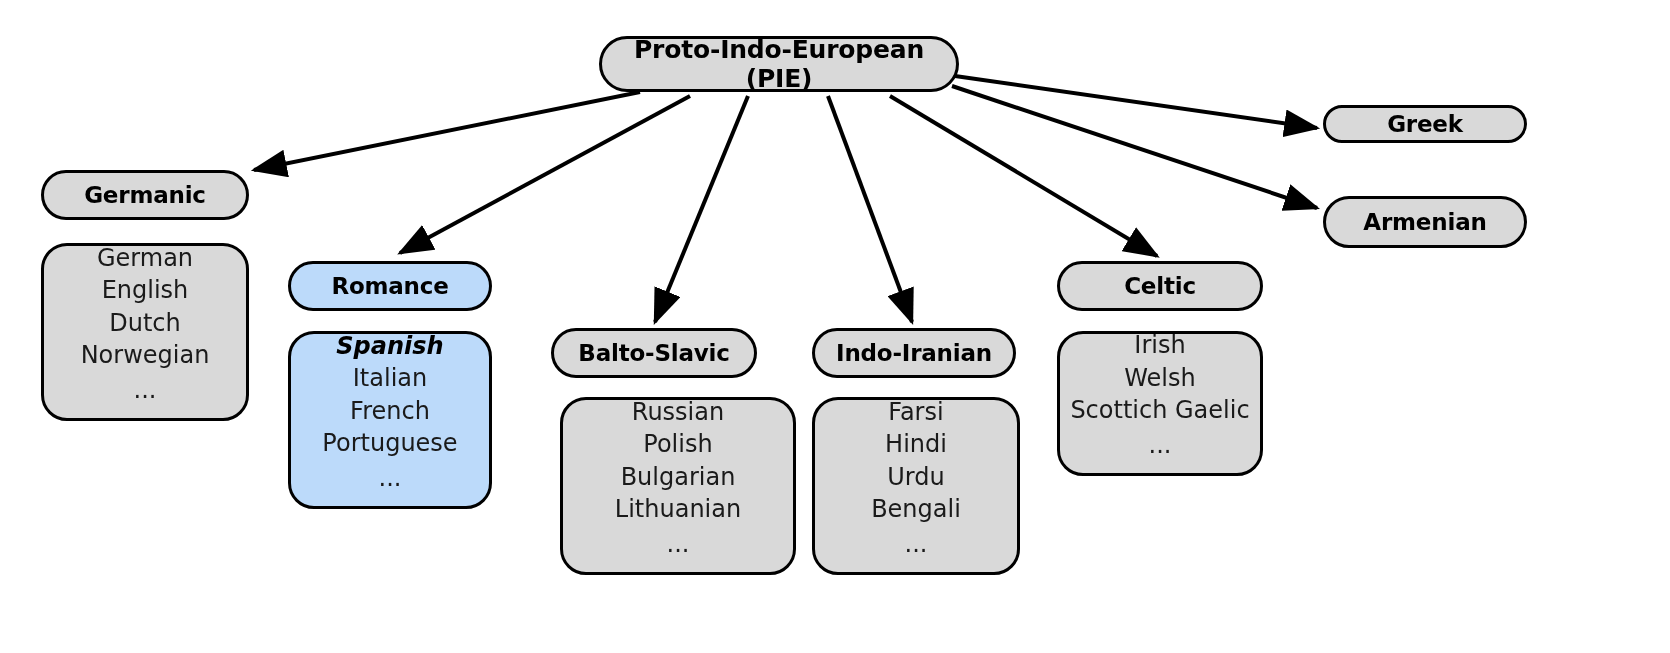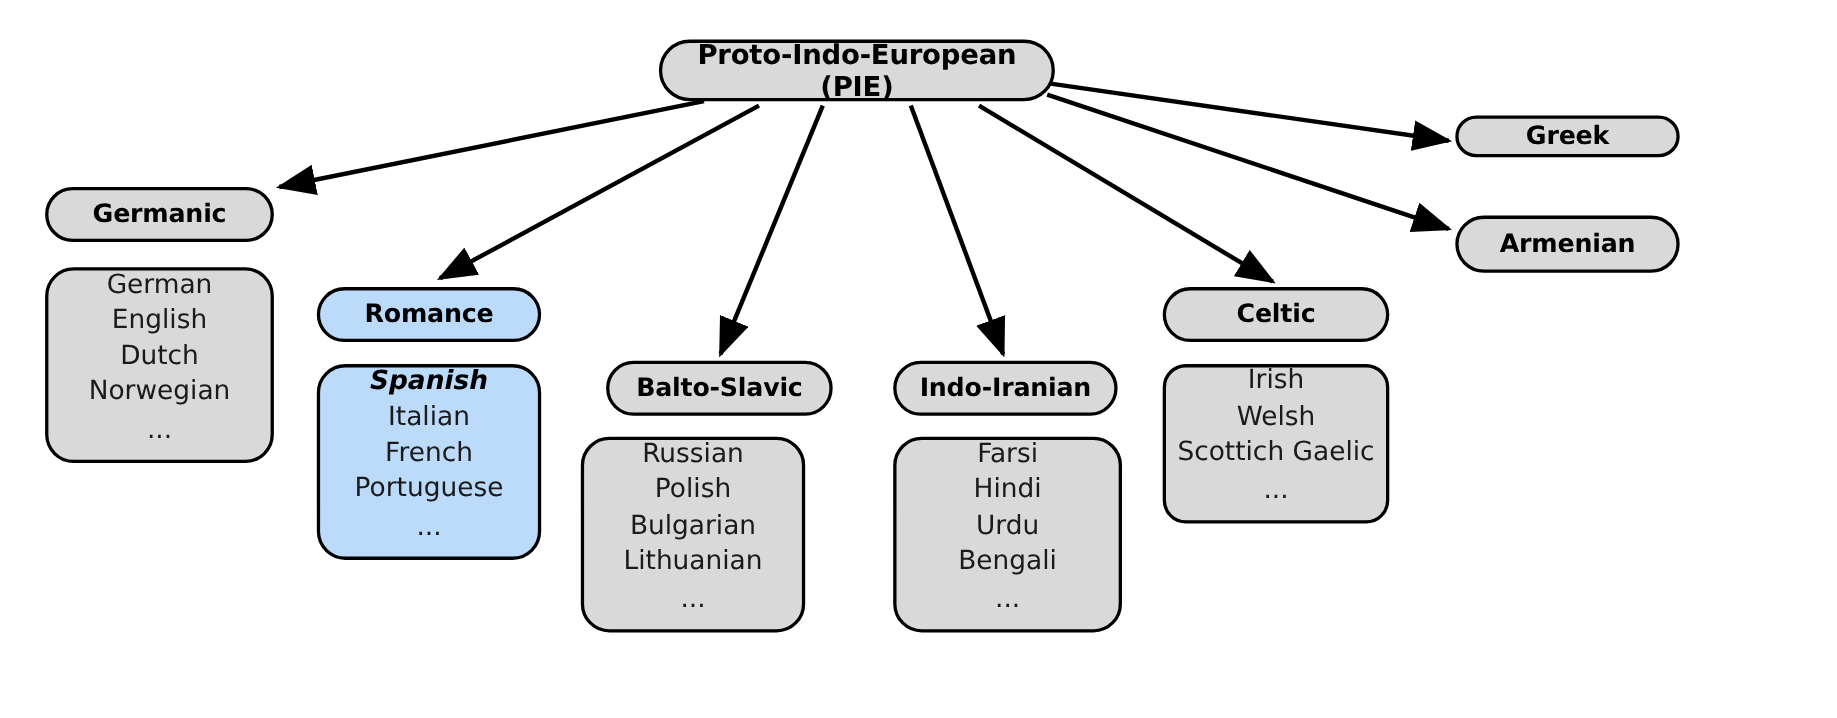--- a/index.html
+++ b/index.html
@@ -132,21 +132,21 @@
     <span class="lang bold">Spanish</span>
     <span class="lang">Italian</span>
     <span class="lang">French</span>
     <span class="lang">Portuguese</span>
     <span class="lang ellipsis">...</span>
   </div>
 
   <div class="node node-header fill-gray" style="left:551px; top:328px; width:206px; height:50px;">
     <span>Balto-Slavic</span>
   </div>
-  <div class="node node-list fill-gray" style="left:528px; top:397px; width:204px; height:178px;">
+  <div class="node node-list fill-gray" style="left:560px; top:397px; width:236px; height:178px;">
     <span class="lang">Russian</span>
     <span class="lang">Polish</span>
     <span class="lang">Bulgarian</span>
     <span class="lang">Lithuanian</span>
     <span class="lang ellipsis">...</span>
   </div>
 
   <div class="node node-header fill-gray" style="left:812px; top:328px; width:204px; height:50px;">
     <span>Indo-Iranian</span>
   </div>
@@ -154,21 +154,21 @@
     <span class="lang">Farsi</span>
     <span class="lang">Hindi</span>
     <span class="lang">Urdu</span>
     <span class="lang">Bengali</span>
     <span class="lang ellipsis">...</span>
   </div>
 
   <div class="node node-header fill-gray" style="left:1057px; top:261px; width:206px; height:50px;">
     <span>Celtic</span>
   </div>
-  <div class="node node-list fill-gray" style="left:1057px; top:331px; width:206px; height:145px;border-radius:21px;">
+  <div class="node node-list fill-gray" style="left:1057px; top:331px; width:206px; height:145px;">
     <span class="lang">Irish</span>
     <span class="lang">Welsh</span>
     <span class="lang">Scottich Gaelic</span>
     <span class="lang ellipsis">...</span>
   </div>
 
   <div class="node node-header fill-gray" style="left:1323px; top:105px; width:204px; height:38px;">
     <span>Greek</span>
   </div>
 

